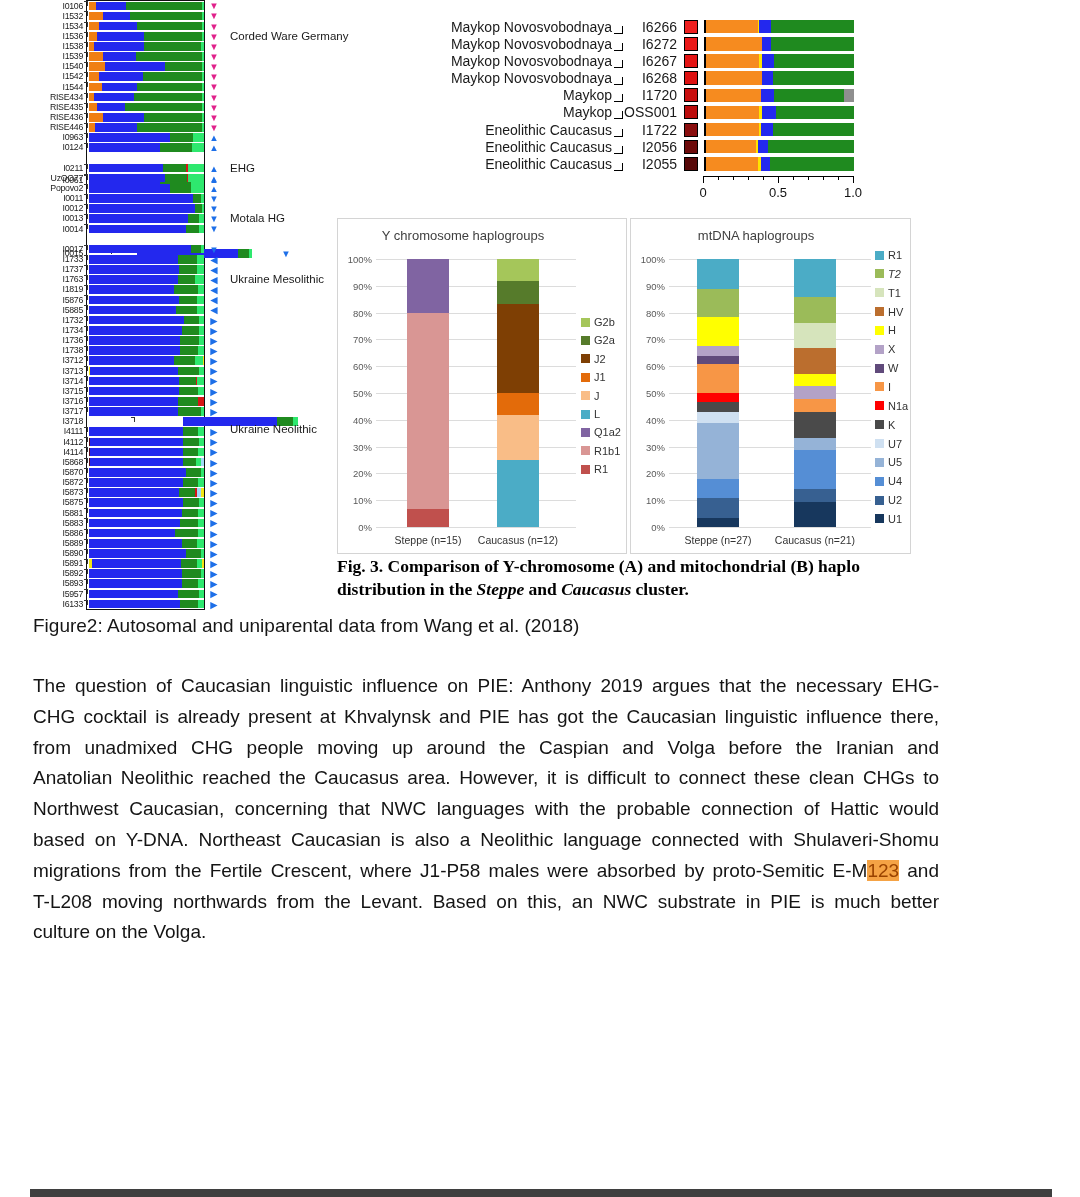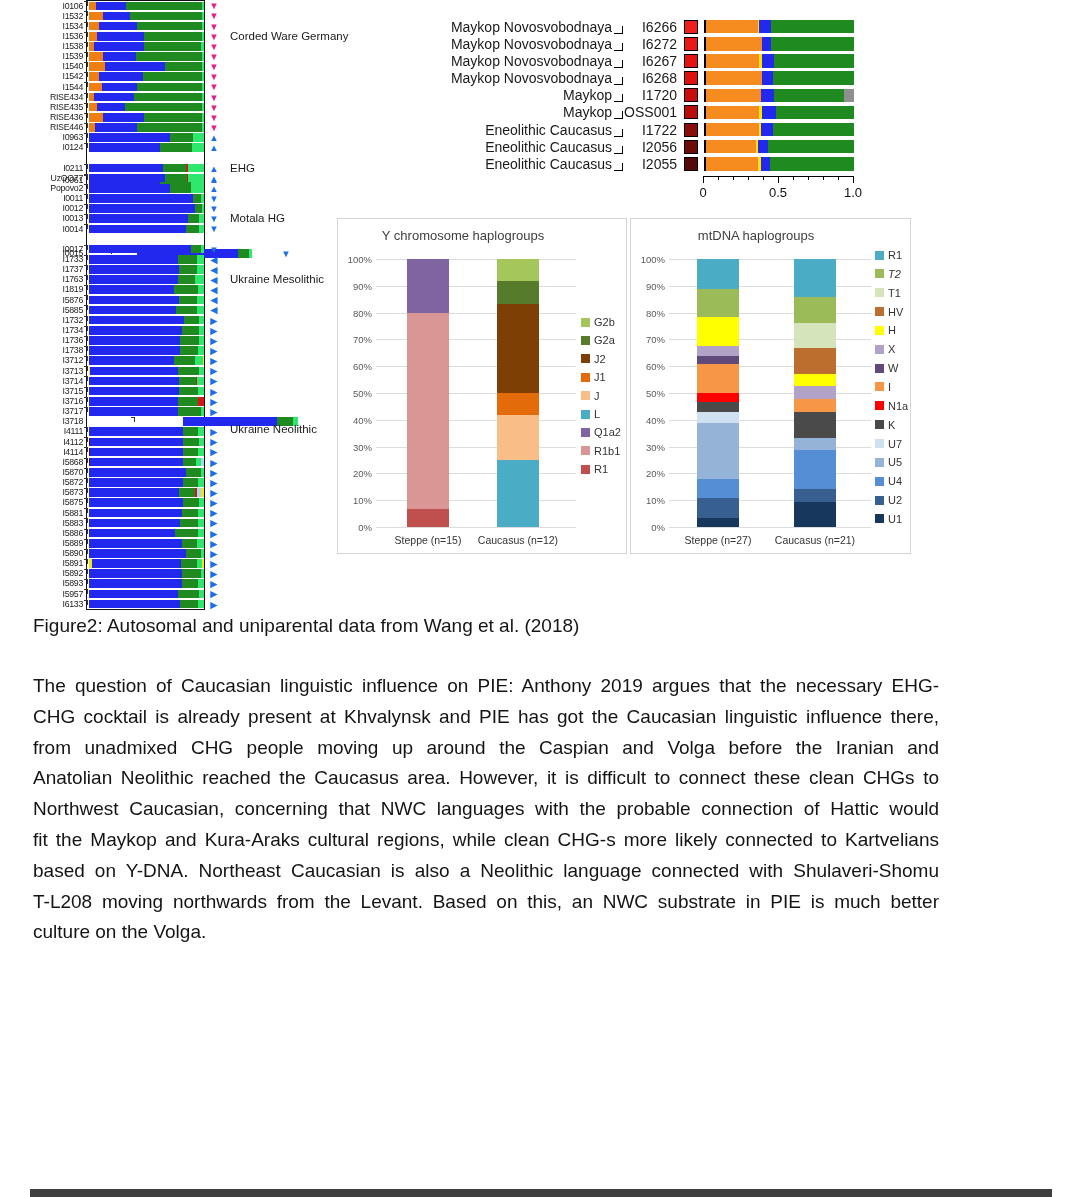--- a/index.html
+++ b/index.html
@@ -999,26 +999,30 @@
       </div>
       <div class="ch-leg" style="left: 244px; top: 275.05px;">
         <span class="ch-leg-sq" style="background: rgb(55, 96, 145);"></span>
         <span class="ch-leg-t">U2</span>
       </div>
       <div class="ch-leg" style="left: 244px; top: 293.9px;">
         <span class="ch-leg-sq" style="background: rgb(23, 55, 93);"></span>
         <span class="ch-leg-t">U1</span>
       </div>
     </div>
+  <div id="fig-caption">
+      <div><span>Fig. 3. Comparison of Y-chromosome (A) and mitochondrial (B) haplo</span></div>
+      <div><span>distribution in the </span><span class="it">Steppe</span><span> and </span><span class="it">Caucasus</span><span> cluster.</span></div>
+    </div>
   <div id="figure2-line">Figure2: Autosomal and uniparental data from Wang et al. (2018)</div>
   <div id="paragraph">
       <div class="para-line"><span>The question of Caucasian linguistic influence on PIE: Anthony 2019 argues that the necessary EHG-</span></div>
       <div class="para-line"><span>CHG cocktail is already present at Khvalynsk and PIE has got the Caucasian linguistic influence there,</span></div>
       <div class="para-line"><span>from unadmixed CHG people moving up around the Caspian and Volga before the Iranian and</span></div>
       <div class="para-line"><span>Anatolian Neolithic reached the Caucasus area. However, it is difficult to connect these clean CHGs to</span></div>
       <div class="para-line"><span>Northwest Caucasian, concerning that NWC languages with the probable connection of Hattic would</span></div>
-      <div class="para-line"><span>fit the Maykop and Kura-Araks cultural regions, while clean CHG-s more likely connected to Kartvelians</span></div>
       <div class="para-line"><span>based on Y-DNA. Northeast Caucasian is also a Neolithic language connected with Shulaveri-Shomu</span></div>
+      <div class="para-line"><span>migrations from the Fertile Crescent, where J1-P58 males were absorbed by proto-Semitic E-M</span><span class="hl">123</span><span> and</span></div>
       <div class="para-line"><span>T-L208 moving northwards from the Levant. Based on this, an NWC substrate in PIE is much better</span></div>
       <div class="para-line last"><span>culture on the Volga.</span></div>
     </div>
   <div id="bottom-bar"></div>
 </div>
 
 </body></html>

